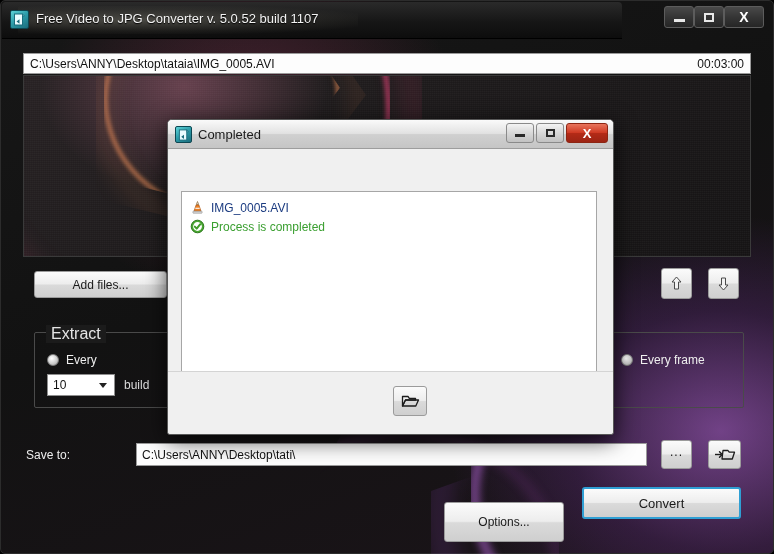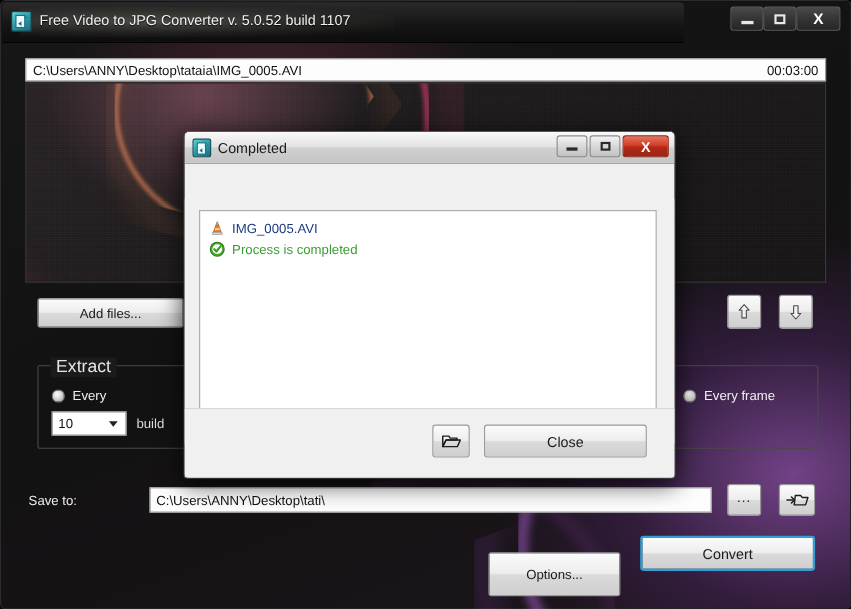--- a/index.html
+++ b/index.html
@@ -603,18 +603,17 @@
       <div id="dialog-progress"></div>
     </div>
 
     <div id="dialog-footer">
       <div class="std-button" id="dlg-btn-open-output">
         <svg class="ico" width="20" height="16" viewBox="0 0 20 16">
           <path d="M2.5 3.5 L8 3.5 L9.3 5.3 L15.5 5.3 L15.5 7 L5.5 7 L2.5 13 Z" fill="none" stroke="#1d1d1d" stroke-width="1.3" stroke-linejoin="round"></path>
           <path d="M5.5 7 L18.5 7 L15.8 13 L2.5 13 Z" fill="none" stroke="#1d1d1d" stroke-width="1.3" stroke-linejoin="round"></path>
         </svg>
       </div>
-      <div class="std-button" id="dlg-btn-close-action">Close</div>
     </div>
 
   </div>
 
 </div>
 
 </body></html>

